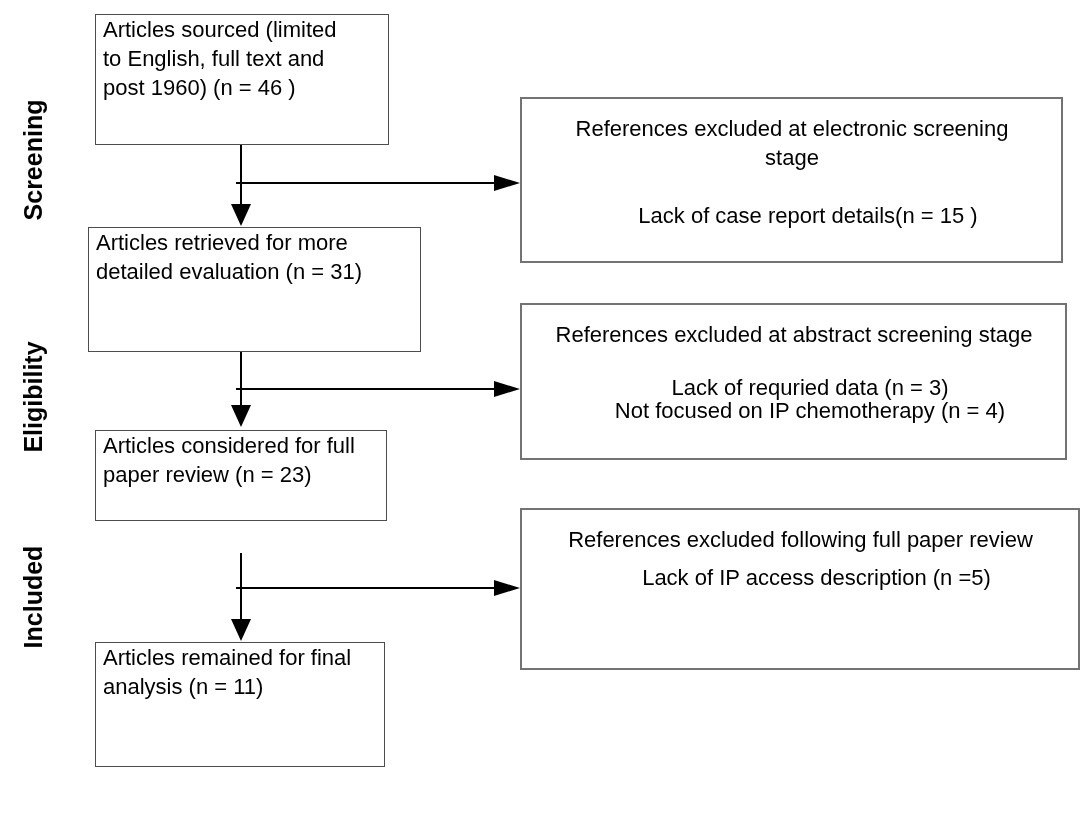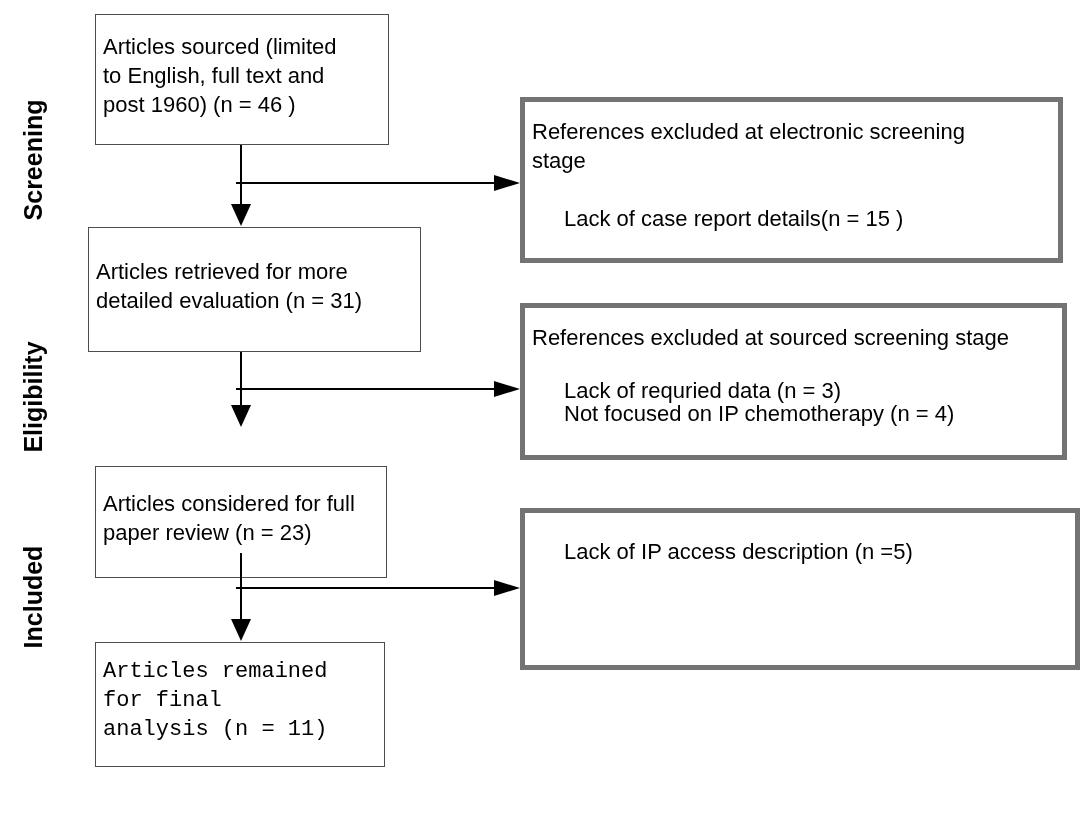--- a/index.html
+++ b/index.html
@@ -19,35 +19,36 @@
   .box {
     position: absolute;
     background: #ffffff;
     box-sizing: border-box;
     font-size: 22px;
     line-height: 29px;
   }
   .flow-box {
     border: 1px solid #4d4d4d;
     display: flex;
-    align-items: center;
+    align-items: flex-start;
     padding: 0 4px 8px 7px;
     white-space: pre-line;
   }
   .excl-box {
-    border: 5px solid #737373;
+    border: 2px solid #737373;
     padding: 15px 6px 0 7px;
+    text-align: center;
   }
   .excl-header { white-space: pre-line; }
   .excl-items  { padding-left: 32px; }
   
   #flow-box-1 { left: 95px;  top: 14px;  width: 294px; height: 131px; }
   #flow-box-2 { left: 88px;  top: 227px; width: 333px; height: 125px; }
-  #flow-box-3 { left: 95px;  top: 430px; width: 292px; height: 112px; margin-top: 36px; }
-  #flow-box-4 { left: 95px;  top: 642px; width: 290px; height: 125px; font-family: Liberation Mono, monospace; }
+  #flow-box-3 { left: 95px;  top: 430px; width: 292px; height: 91px; }
+  #flow-box-4 { left: 95px;  top: 642px; width: 290px; height: 125px; }
   
   #excl-box-1 { left: 520px; top: 97px;  width: 543px; height: 166px; }
   #excl-box-2 { left: 520px; top: 303px; width: 547px; height: 157px; }
   #excl-box-3 { left: 520px; top: 508px; width: 560px; height: 162px; }
   #excl-box-1 .excl-items { margin-top: 29px; line-height: 29px; }
   #excl-box-2 .excl-items { margin-top: 27px; line-height: 23px; }
   #excl-box-3 .excl-items { margin-top: 8px; line-height: 31px; }
   
   .stage-label {
     position: absolute;
@@ -126,27 +127,28 @@
   </div>
 
   <div class="box excl-box" id="excl-box-1">
     <div class="excl-header">References excluded at electronic screening
 stage</div>
     <div class="excl-items">
       <div>Lack of case report details(n = 15 )</div>
     </div>
   </div>
   <div class="box excl-box" id="excl-box-2">
-    <div class="excl-header">References excluded at sourced screening stage</div>
+    <div class="excl-header">References excluded at abstract screening stage</div>
     <div class="excl-items">
       <div>Lack of requried data (n = 3)</div>
       <div>Not focused on IP chemotherapy (n = 4)</div>
     </div>
   </div>
   <div class="box excl-box" id="excl-box-3">
+    <div class="excl-header">References excluded following full paper review</div>
     <div class="excl-items">
       <div>Lack of IP access description (n =5)</div>
     </div>
   </div>
 
   <div class="vline" id="vline-1"></div>
   <div class="arrow-down" id="arrow-down-1"></div>
   <div class="vline" id="vline-2"></div>
   <div class="arrow-down" id="arrow-down-2"></div>
   <div class="vline" id="vline-3"></div>

